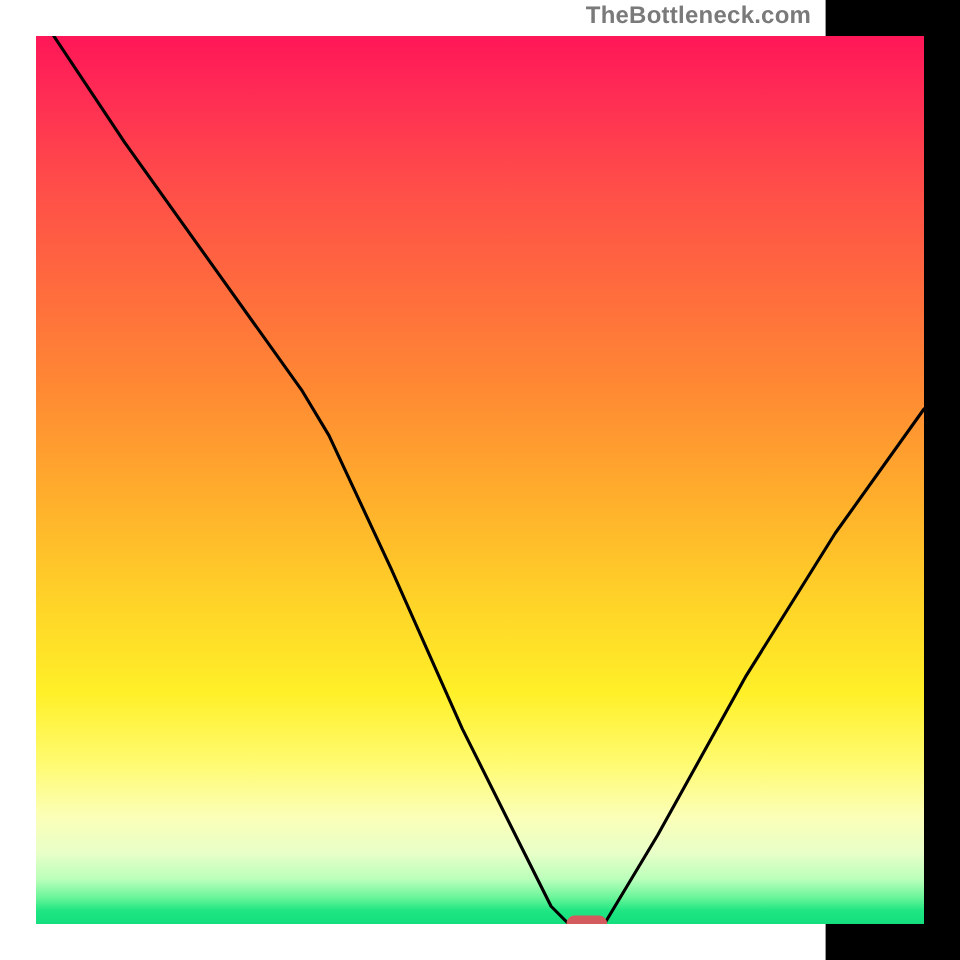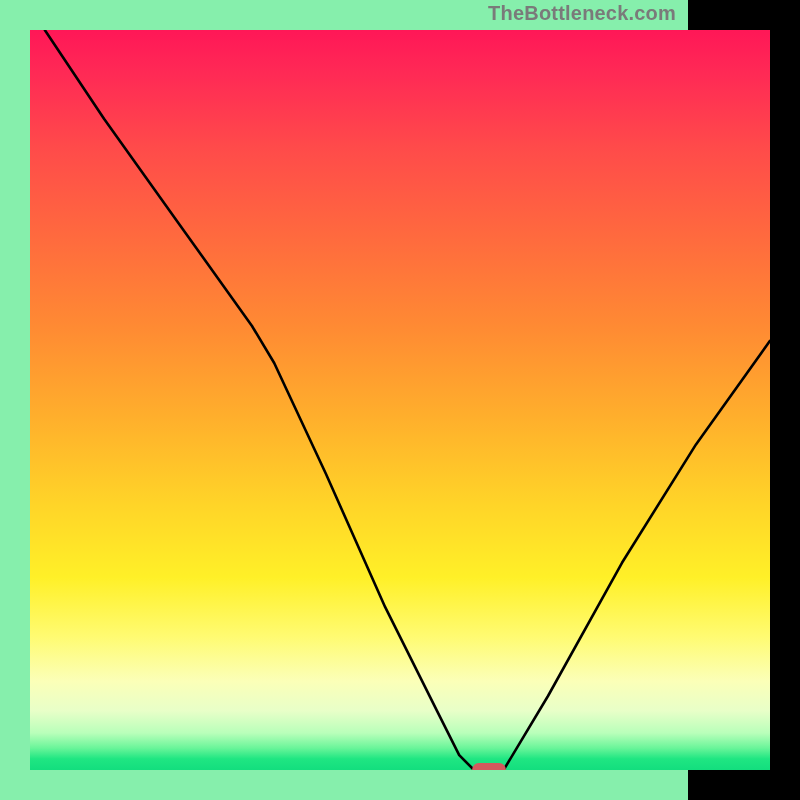--- a/index.html
+++ b/index.html
@@ -7,21 +7,21 @@
     padding: 0;
     width: 800px;
     height: 800px;
     background: #000;
     overflow: hidden;
   }
   .frame {
     position: relative;
     width: 688px;
     height: 800px;
-    background: #86efac;
+    background: #ffffff;
   }
   .watermark {
     position: absolute;
     top: 2px;
     right: 12px;
     font-family: Arial, sans-serif;
     font-size: 20px;
     font-weight: 600;
     color: #7a7a7a;
     letter-spacing: 0.2px;

